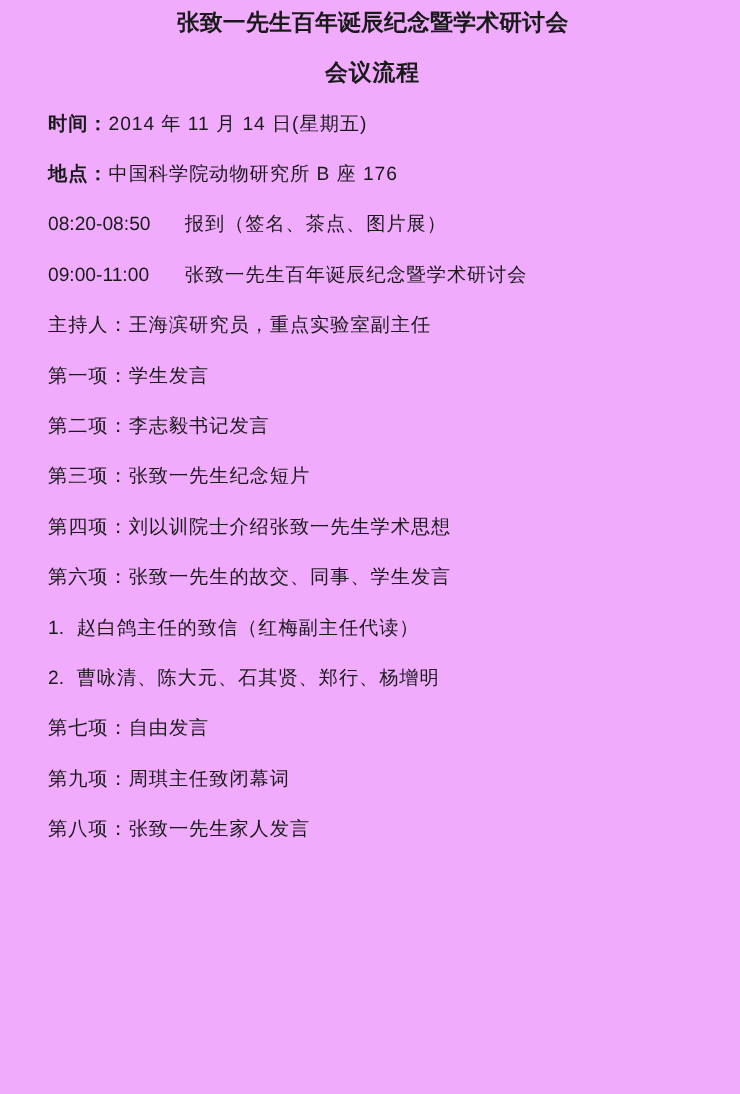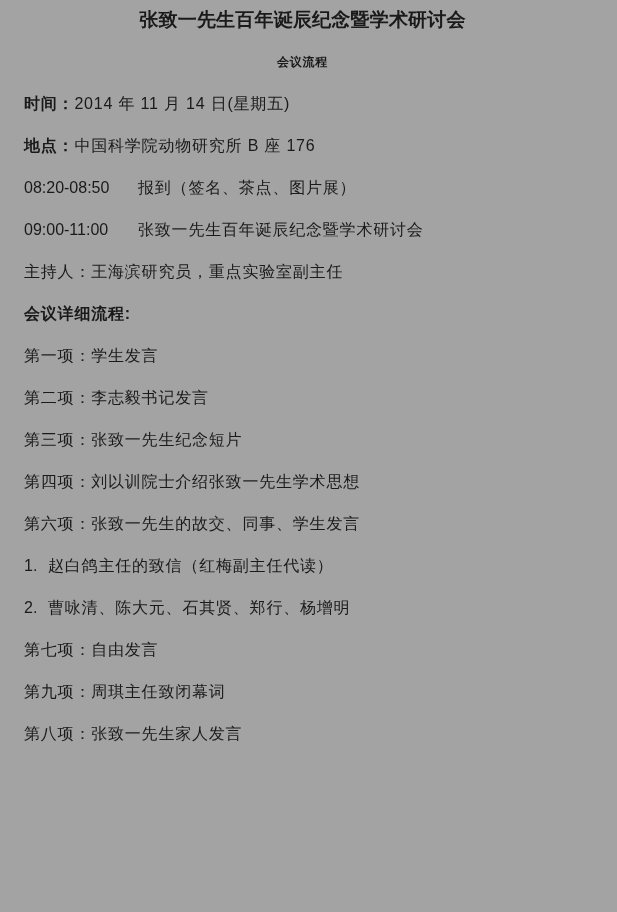--- a/index.html
+++ b/index.html
@@ -1,38 +1,38 @@
 <!DOCTYPE html>
 <html><head>
 <meta charset="utf-8">
 <style>
   html, body { margin: 0; padding: 0; background: #ffffff; }
   .page {
     position: relative;
     width: 617px;
     height: 912px;
     box-sizing: border-box;
-    padding: 6px 36px 0 24px;
-    background: #a3a3a3;
+    padding: 6px 36px 0 40px;
+    background: #f0abfc;
     color: #1a1a1a;
     font-family: "Liberation Sans", "DejaVu Sans", sans-serif;
     font-size: 16px;
     letter-spacing: 0.8px;
     overflow: hidden;
   }
   .page p { margin: 0 0 14px 0; line-height: 28px; }
   .doc-title {
     font-size: 19px;
     font-weight: bold;
     text-align: center;
     letter-spacing: 0.2px;
     margin-bottom: 16px;
   }
   .doc-subtitle {
-    font-size: 12px;
+    font-size: 19px;
     font-weight: bold;
     text-align: center;
     margin-bottom: 28px;
   }
   .gap-lg { margin-bottom: 35px; }
   .b { font-weight: bold; }
   .sched { display: flex; align-items: center; }
   .sched .time { flex: 0 0 114px; width: 114px; letter-spacing: 0; }
   .sched .activity { flex: 1; }
   .host-line { margin-left: 114px; }
@@ -58,21 +58,20 @@
     <span class="activity">报到（签名、茶点、图片展）</span>
   </p>
 
   <p class="sched">
     <span class="time">09:00-11:00</span>
     <span class="activity">张致一先生百年诞辰纪念暨学术研讨会</span>
   </p>
 
   <p class="host-line gap-lg">主持人：王海滨研究员，重点实验室副主任</p>
 
-  <p class="agenda-heading">会议详细流程:</p>
 
   <p class="agenda-item"><span>第一项：</span><span>学生发言</span></p>
 
   <p class="agenda-item"><span>第二项：</span><span>李志毅书记发言</span></p>
 
   <p class="agenda-item"><span>第三项：</span><span>张致一先生纪念短片</span></p>
 
   <p class="agenda-item"><span>第四项：</span><span>刘以训院士介绍张致一先生学术思想</span></p>
 
 

